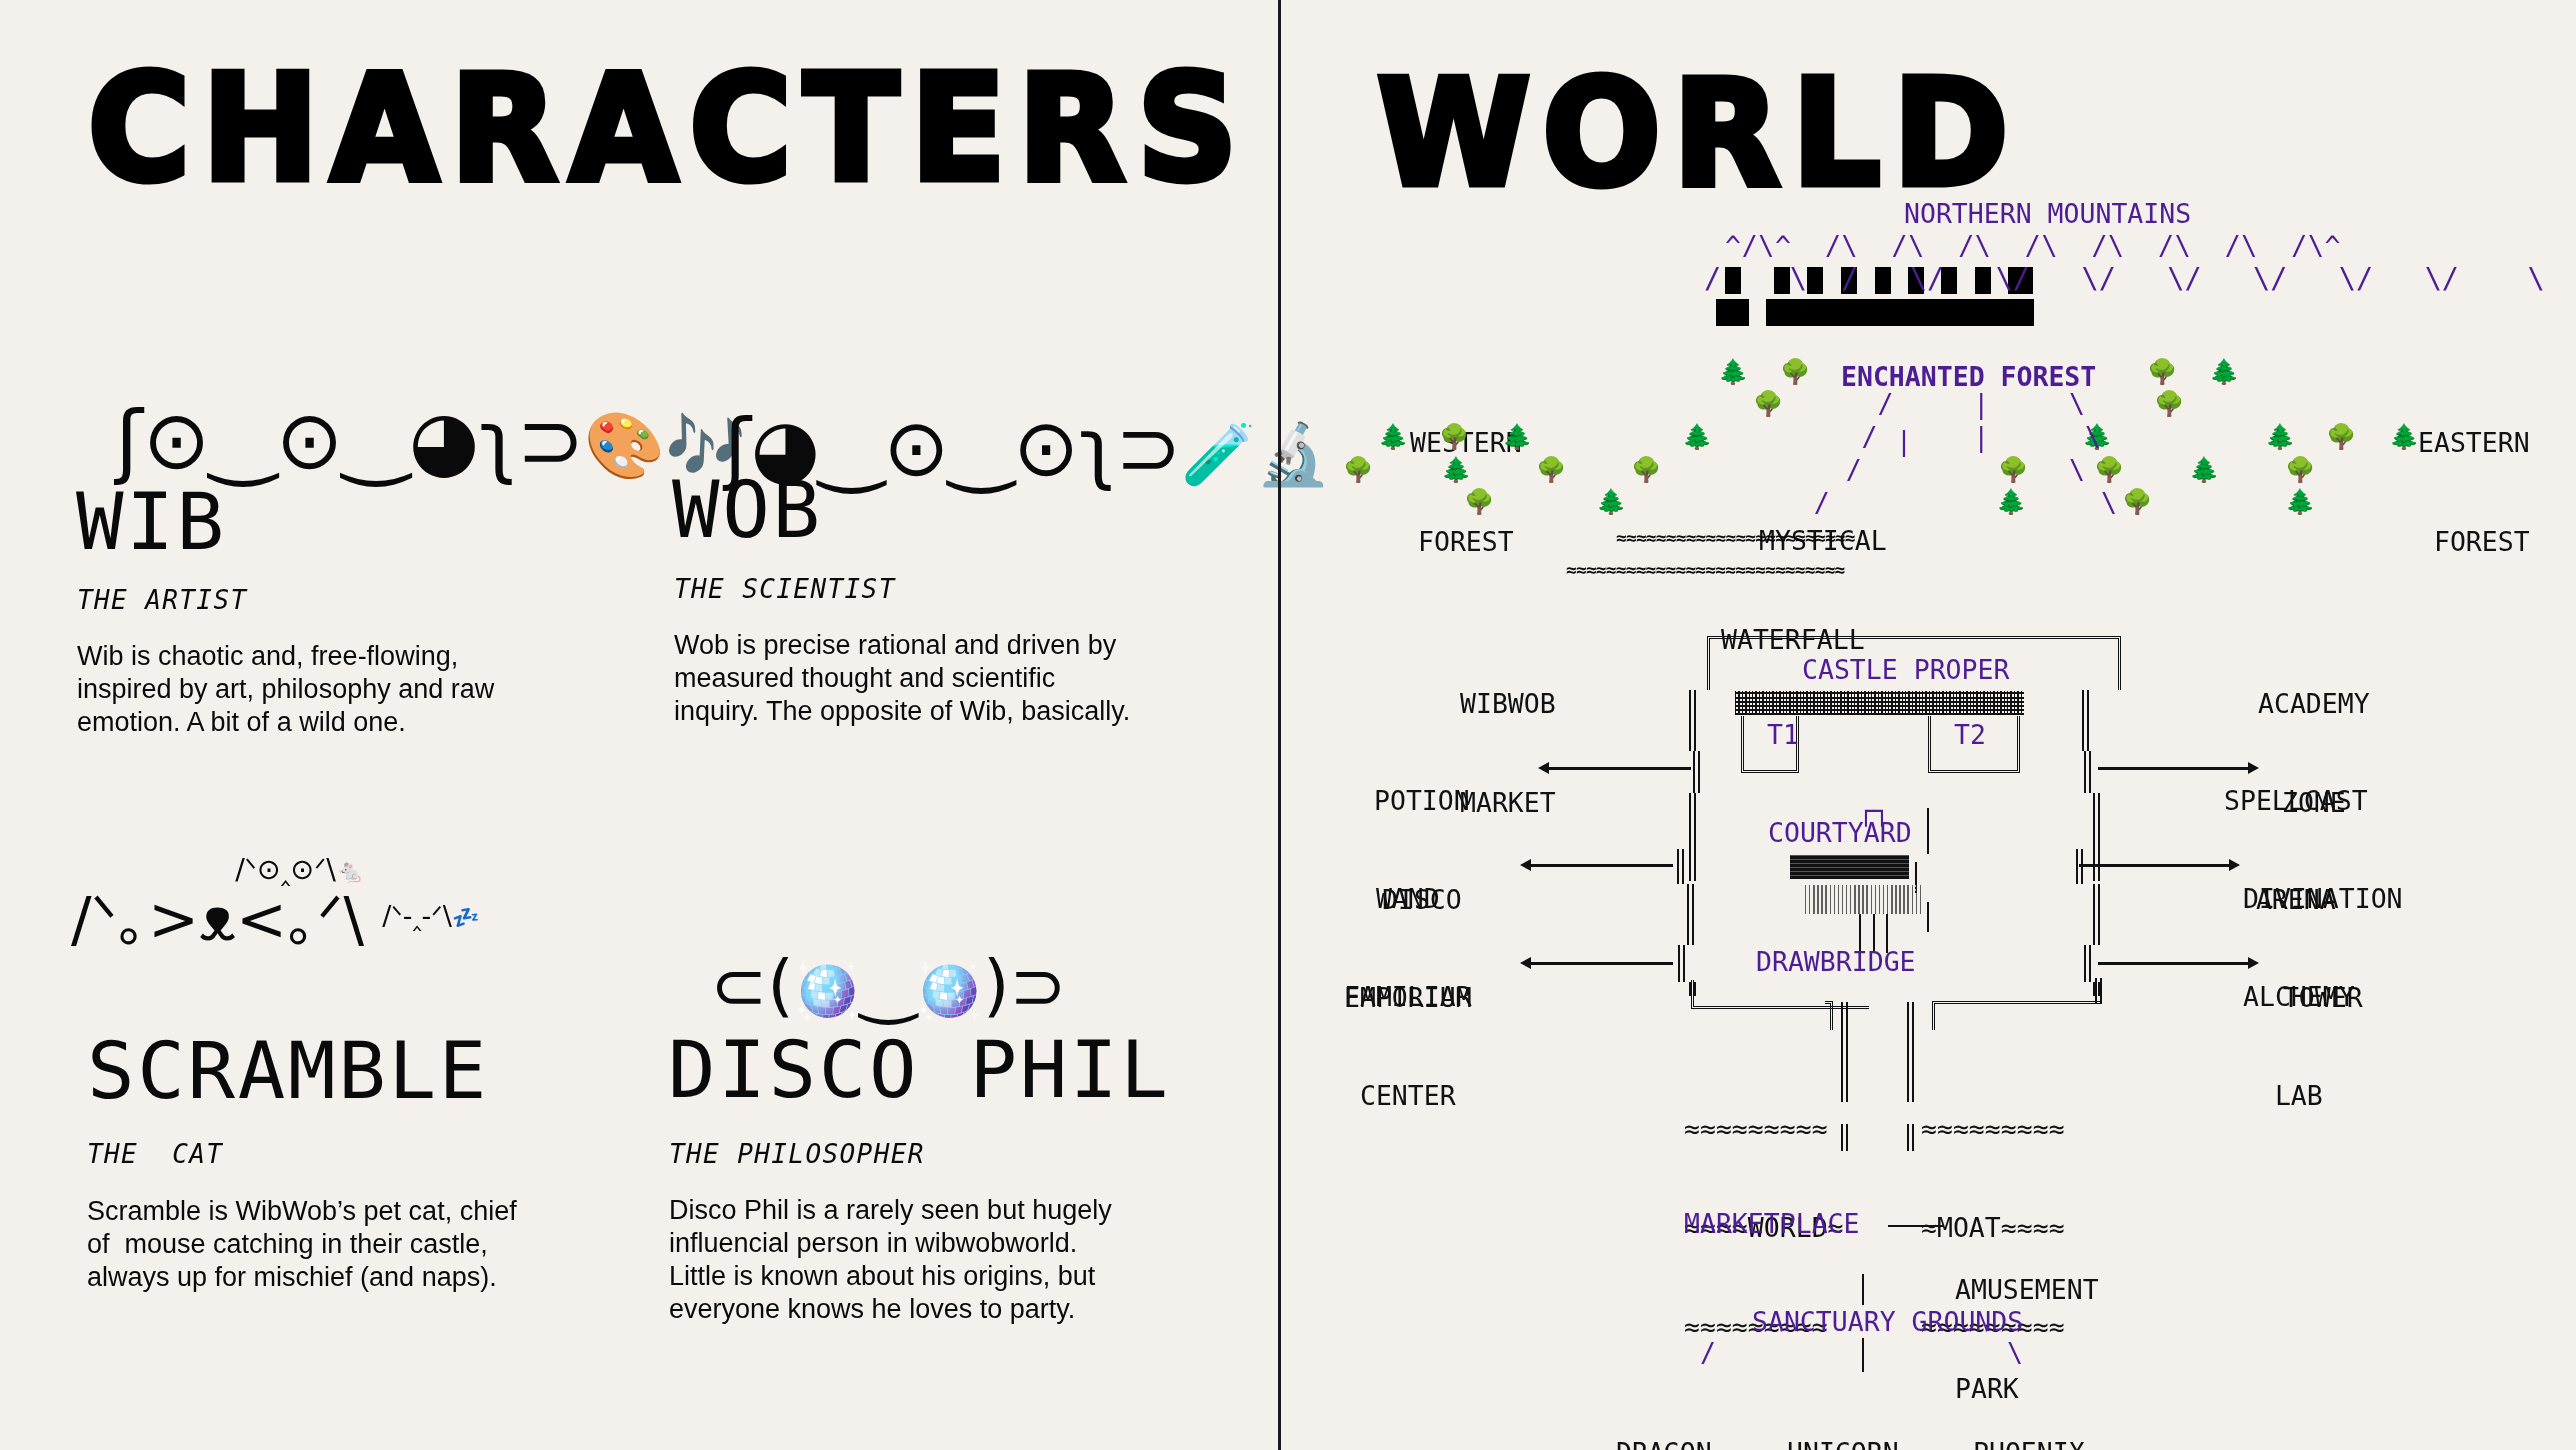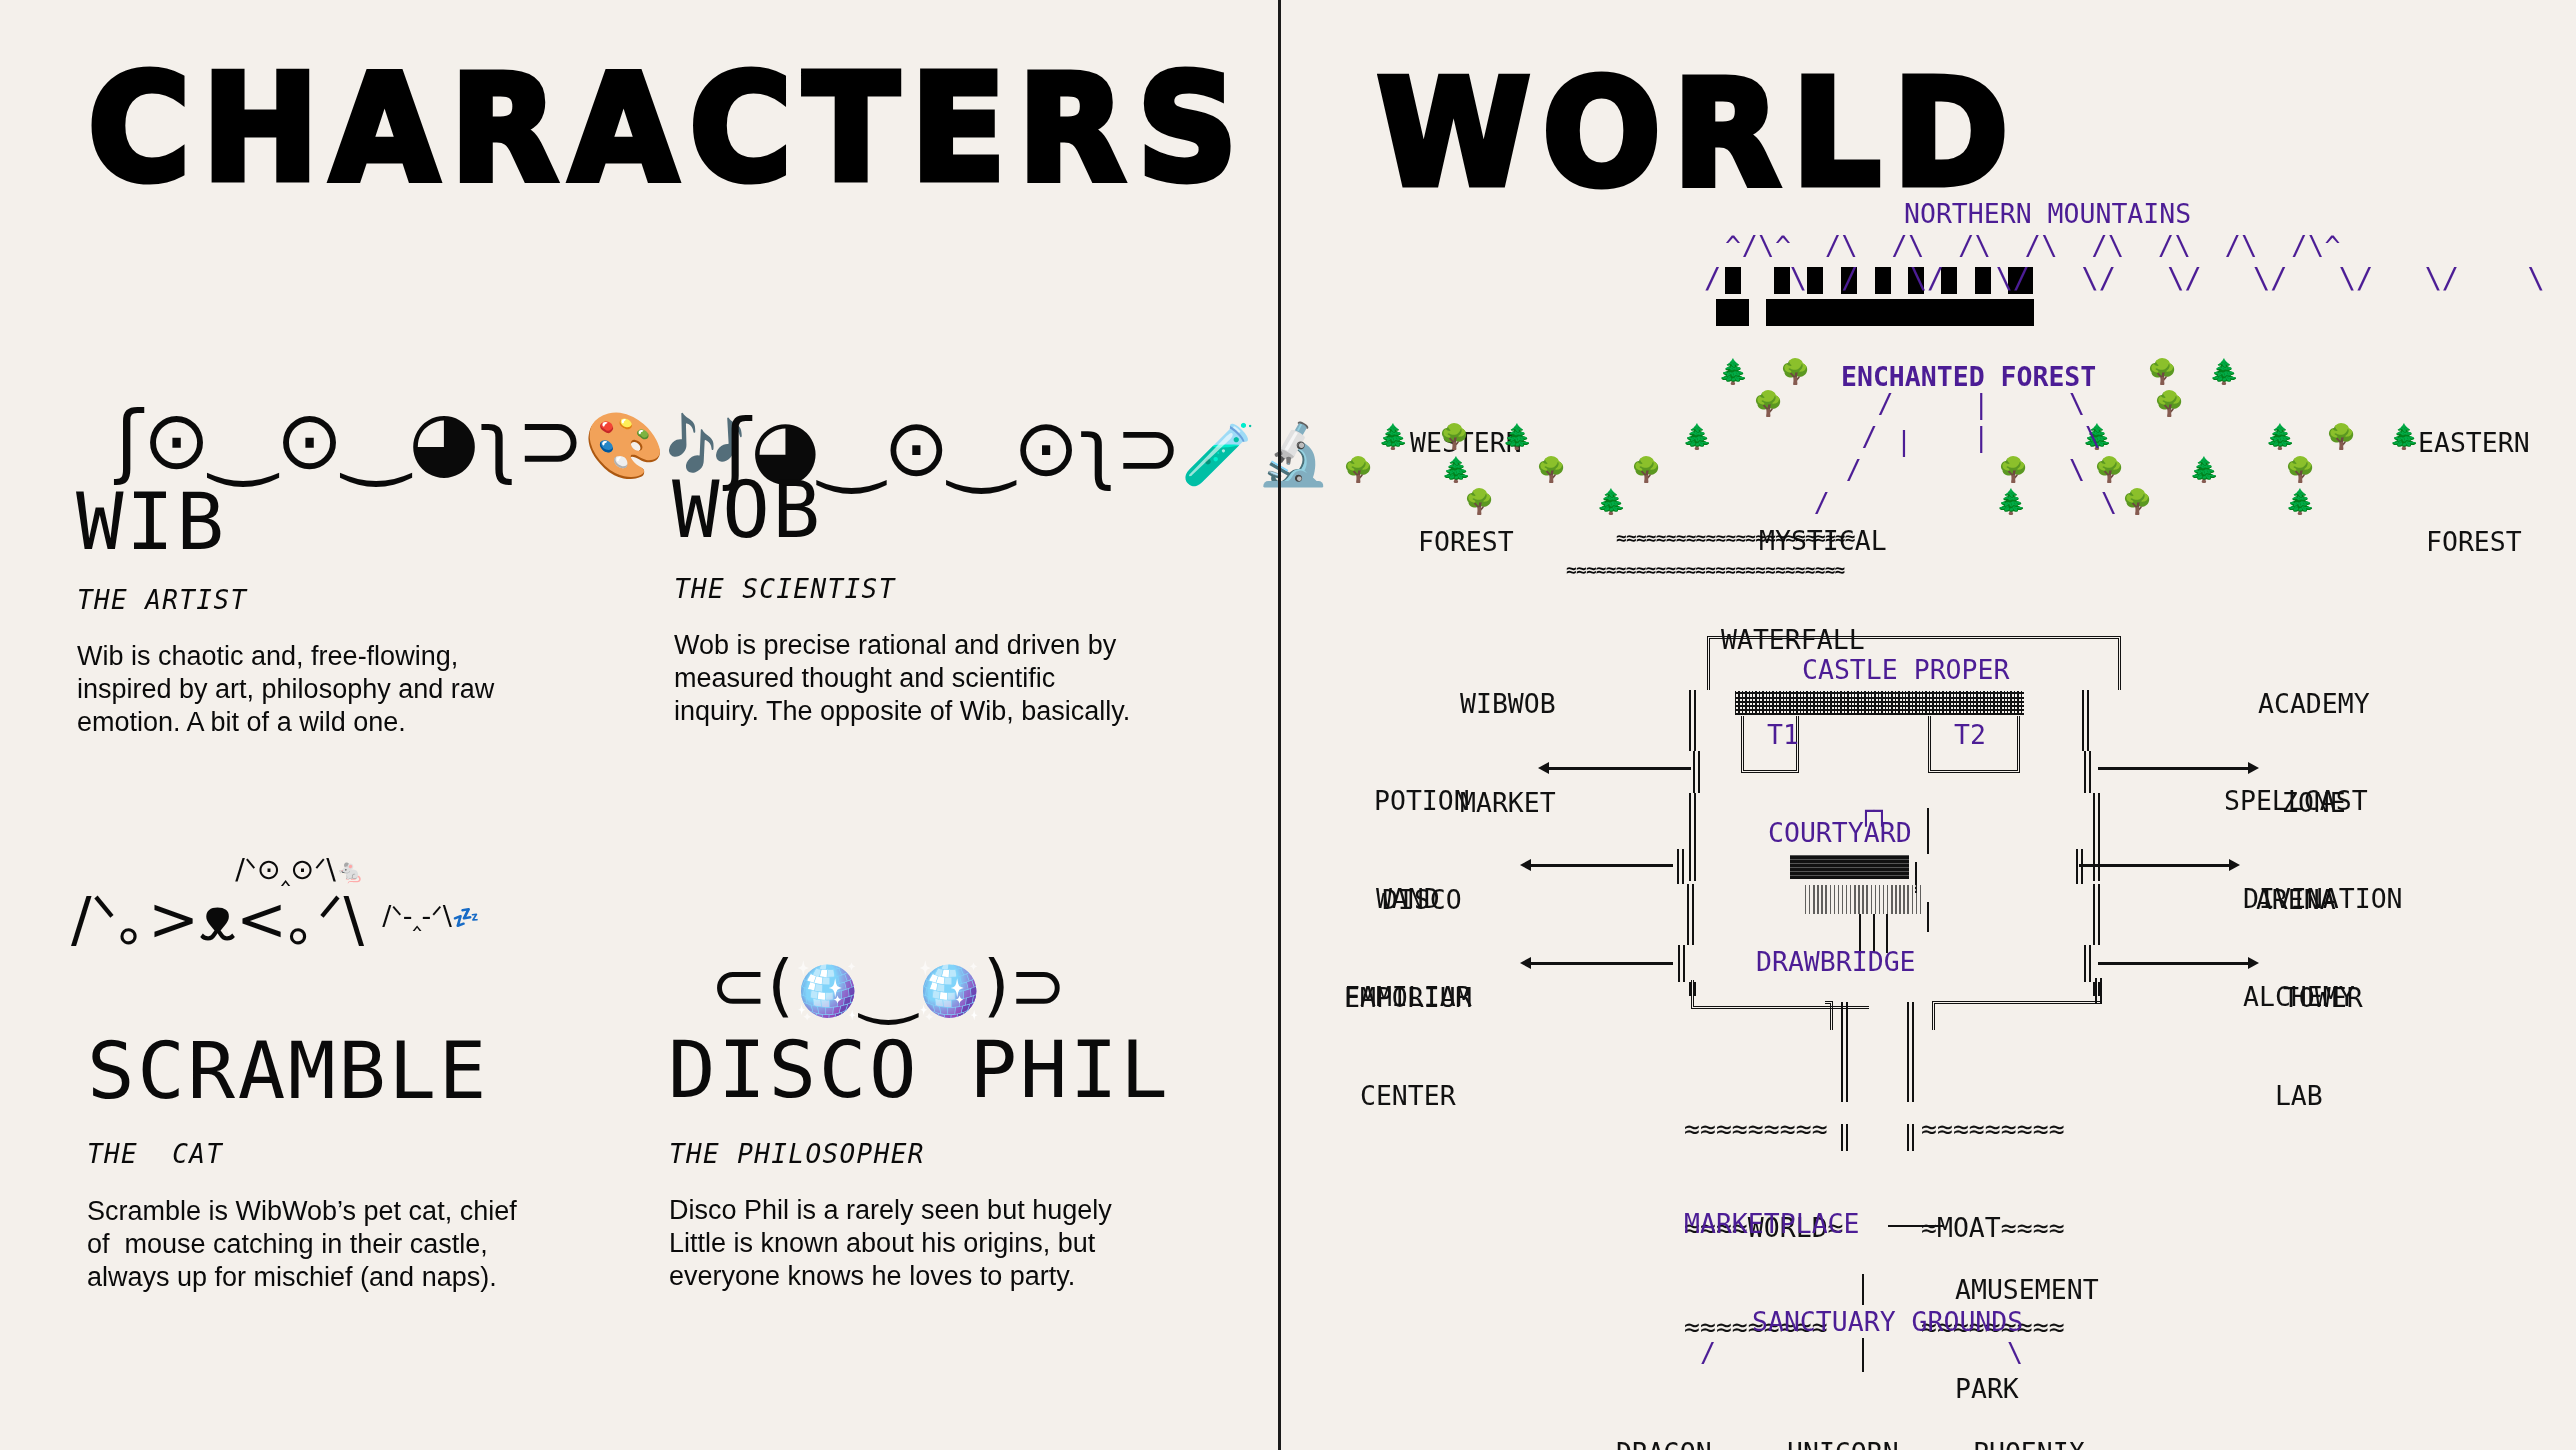--- a/index.html
+++ b/index.html
@@ -83,20 +83,21 @@
   <span>always up for mischief (and naps).</span>
 </div>
 
 <div class="face" style="left:667px; top:884px; font-size:68px;">
   <span>⊂(</span><span style="font-size:54px;">🪩</span><span>‿</span><span style="font-size:54px;">🪩</span><span>)⊃</span>
 </div>
 <div class="char-name" style="left:668px; top:1031px;">DISCO PHIL</div>
 <div class="char-role" style="left:669px; top:1141px;">THE PHILOSOPHER</div>
 <div class="char-desc" style="left:669px; top:1194px;">
   <span>Disco Phil is a rarely seen but hugely</span>
+  <span>influencial person in wibwobworld.</span>
   <span>Little is known about his origins, but</span>
   <span>everyone knows he loves to party.</span>
 </div>
 
 <div class="divider"></div>
 
 <div class="big-title" style="left:1377px; top:65px;">WORLD</div>
 
 <div class="mono" style="left:1904px; top:197px;">NORTHERN MOUNTAINS</div>
 <div class="mono" style="left:1725px; top:229px; letter-spacing:0.7px;">^/\^  /\  /\  /\  /\  /\  /\  /\  /\^</div>
@@ -113,21 +114,21 @@
   <div class="block" style="left:1716px; top:299px; width:33px; height:27px;"></div>
   <div class="block" style="left:1766px; top:299px; width:268px; height:27px;"></div>
   <div class="mono" style="left:1704px; top:262px; font-size:28.5px;">/    \  /   \/   \/   \/   \/   \/   \/   \/    \</div>
 </div>
 
 <div class="label" style="left:1410px; top:360px;">
   <div>WESTERN</div>
   <div>FOREST</div>
 </div>
 <div class="mono" style="left:1841px; top:360px;font-weight:bold;">ENCHANTED FOREST</div>
-<div class="label" style="left:2418px; top:360px; text-align:center;">
+<div class="label" style="left:2418px; top:360px; text-align:right;">
   <div>EASTERN</div>
   <div>FOREST</div>
 </div>
 
 <div>
   <span class="tree" style="left:1718px; top:360px;">🌲</span>
   <span class="tree" style="left:1780px; top:360px;">🌳</span>
   <span class="tree" style="left:2147px; top:360px;">🌳</span>
   <span class="tree" style="left:2209px; top:360px;">🌲</span>
   <span class="tree" style="left:1753px; top:392px;">🌳</span>

